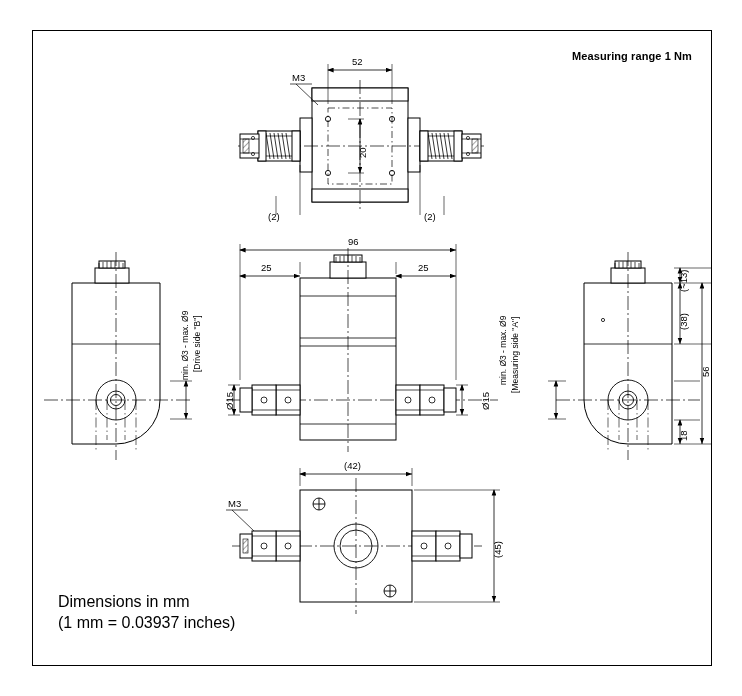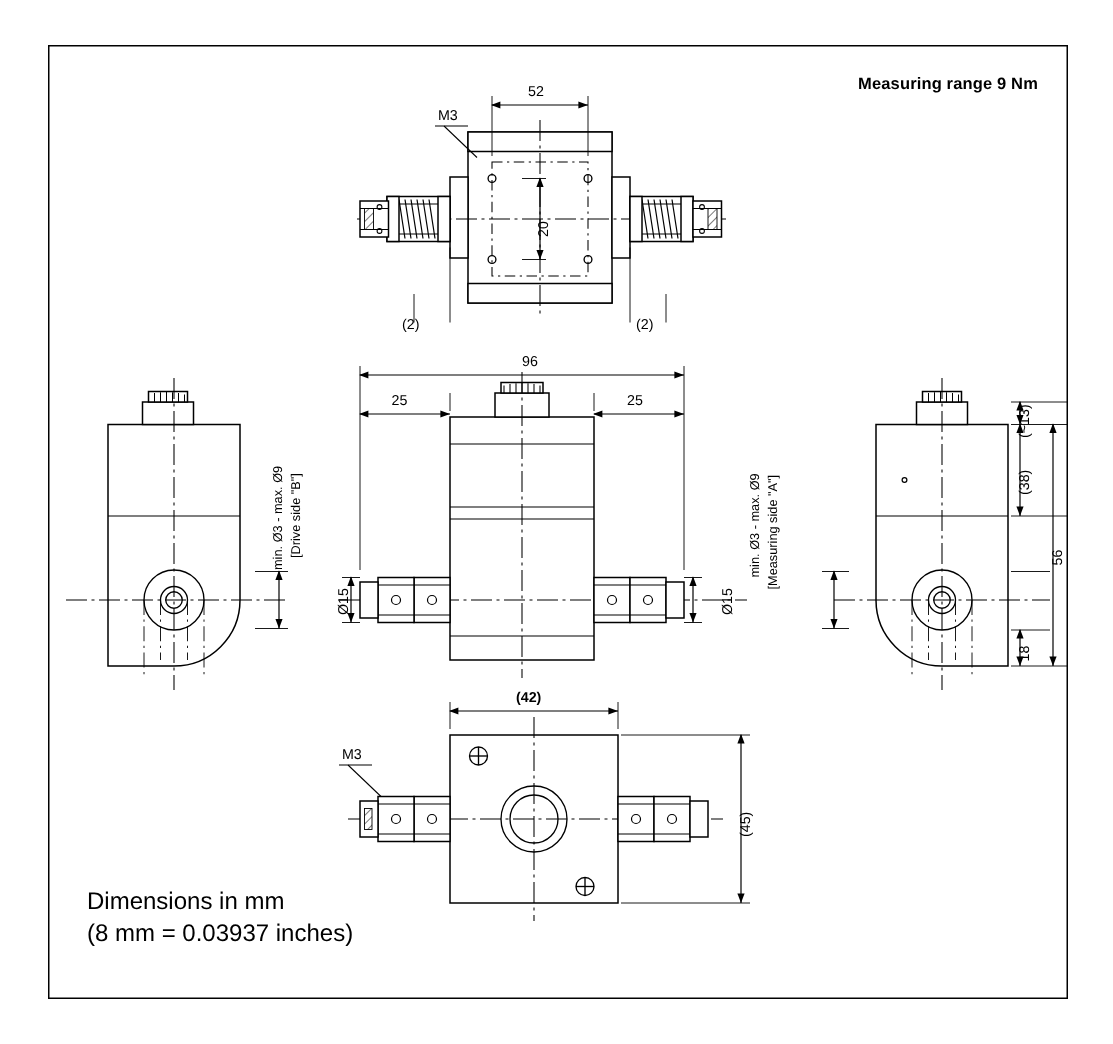--- a/index.html
+++ b/index.html
@@ -376,25 +376,25 @@
         <line x1="494" y1="490" x2="494" y2="602" stroke-width="0.8" marker-start="url(#arS)" marker-end="url(#ar)"></line>
 
         <line x1="232" y1="510" x2="254" y2="531" stroke-width="0.7"></line>
         <line x1="226" y1="510" x2="248" y2="510" stroke-width="0.7"></line>
       </g>
 
     </g>
   </svg>
   </div>
 
-  <div class="ttl">Measuring range 9 Nm</div>
+  <div class="ttl">Measuring range 1 Nm</div>
 
   <div class="foot">
     <div>Dimensions in mm</div>
-    <div>(8 mm = 0.03937 inches)</div>
+    <div>(1 mm = 0.03937 inches)</div>
   </div>
 
   <div class="lbl" style="left:352px; top:56px;">52</div>
   <div class="lbl rot" style="left:357px; top:158px;">20</div>
   <div class="lbl" style="left:292px; top:72px;">M3</div>
   <div class="lbl" style="left:268px; top:211px;">(2)</div>
   <div class="lbl" style="left:424px; top:211px;">(2)</div>
 
   <div class="lbl" style="left:348px; top:236px;">96</div>
   <div class="lbl" style="left:261px; top:262px;">25</div>
@@ -405,17 +405,17 @@
   <div class="lbl rot small" style="left:180px; top:380px;">min. Ø3 - max. Ø9</div>
   <div class="lbl rot small" style="left:192px; top:372px;">[Drive side "B"]</div>
 
   <div class="lbl rot small" style="left:498px; top:385px;">min. Ø3 - max. Ø9</div>
   <div class="lbl rot small" style="left:510px; top:393px;">[Measuring side "A"]</div>
   <div class="lbl rot" style="left:678px; top:292px;">(~13)</div>
   <div class="lbl rot" style="left:678px; top:330px;">(38)</div>
   <div class="lbl rot" style="left:678px; top:441px;">18</div>
   <div class="lbl rot" style="left:700px; top:377px;">56</div>
 
-  <div class="lbl" style="left:344px; top:460px;font-weight:bold;">(42)</div>
+  <div class="lbl" style="left:344px; top:460px;">(42)</div>
   <div class="lbl rot" style="left:492px; top:558px;">(45)</div>
   <div class="lbl" style="left:228px; top:498px;">M3</div>
 
 </div>
 
 </body></html>

